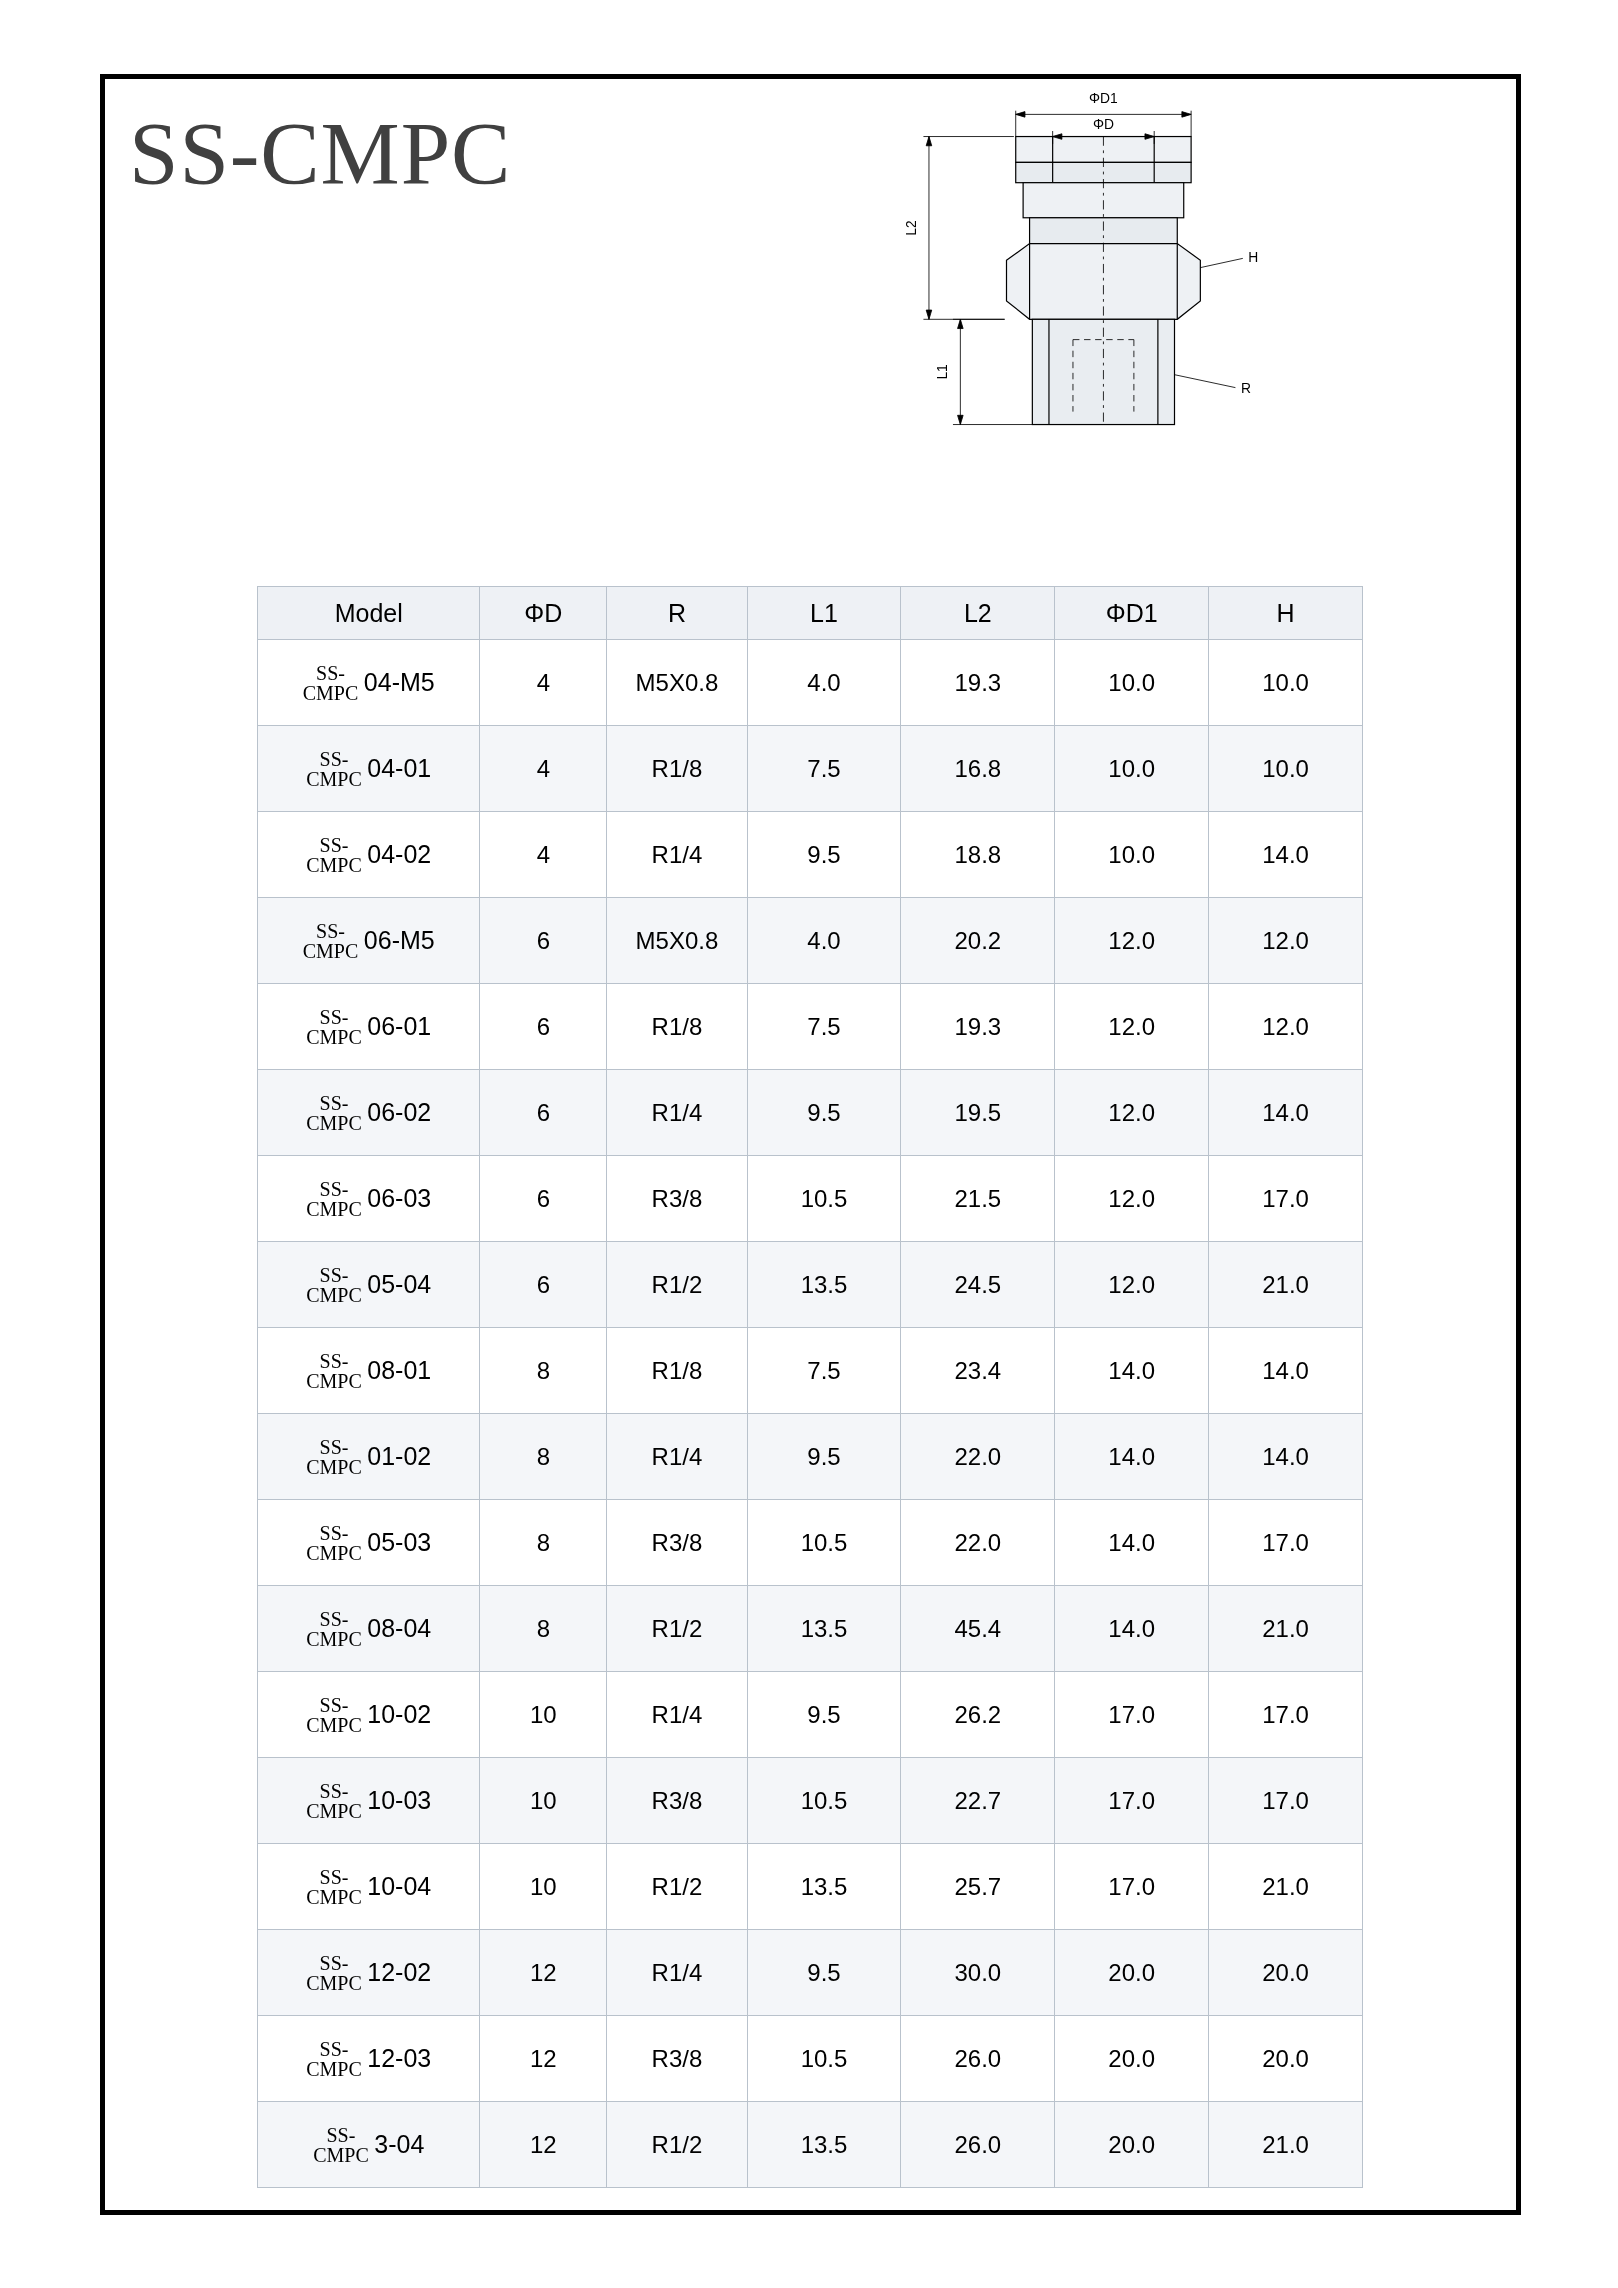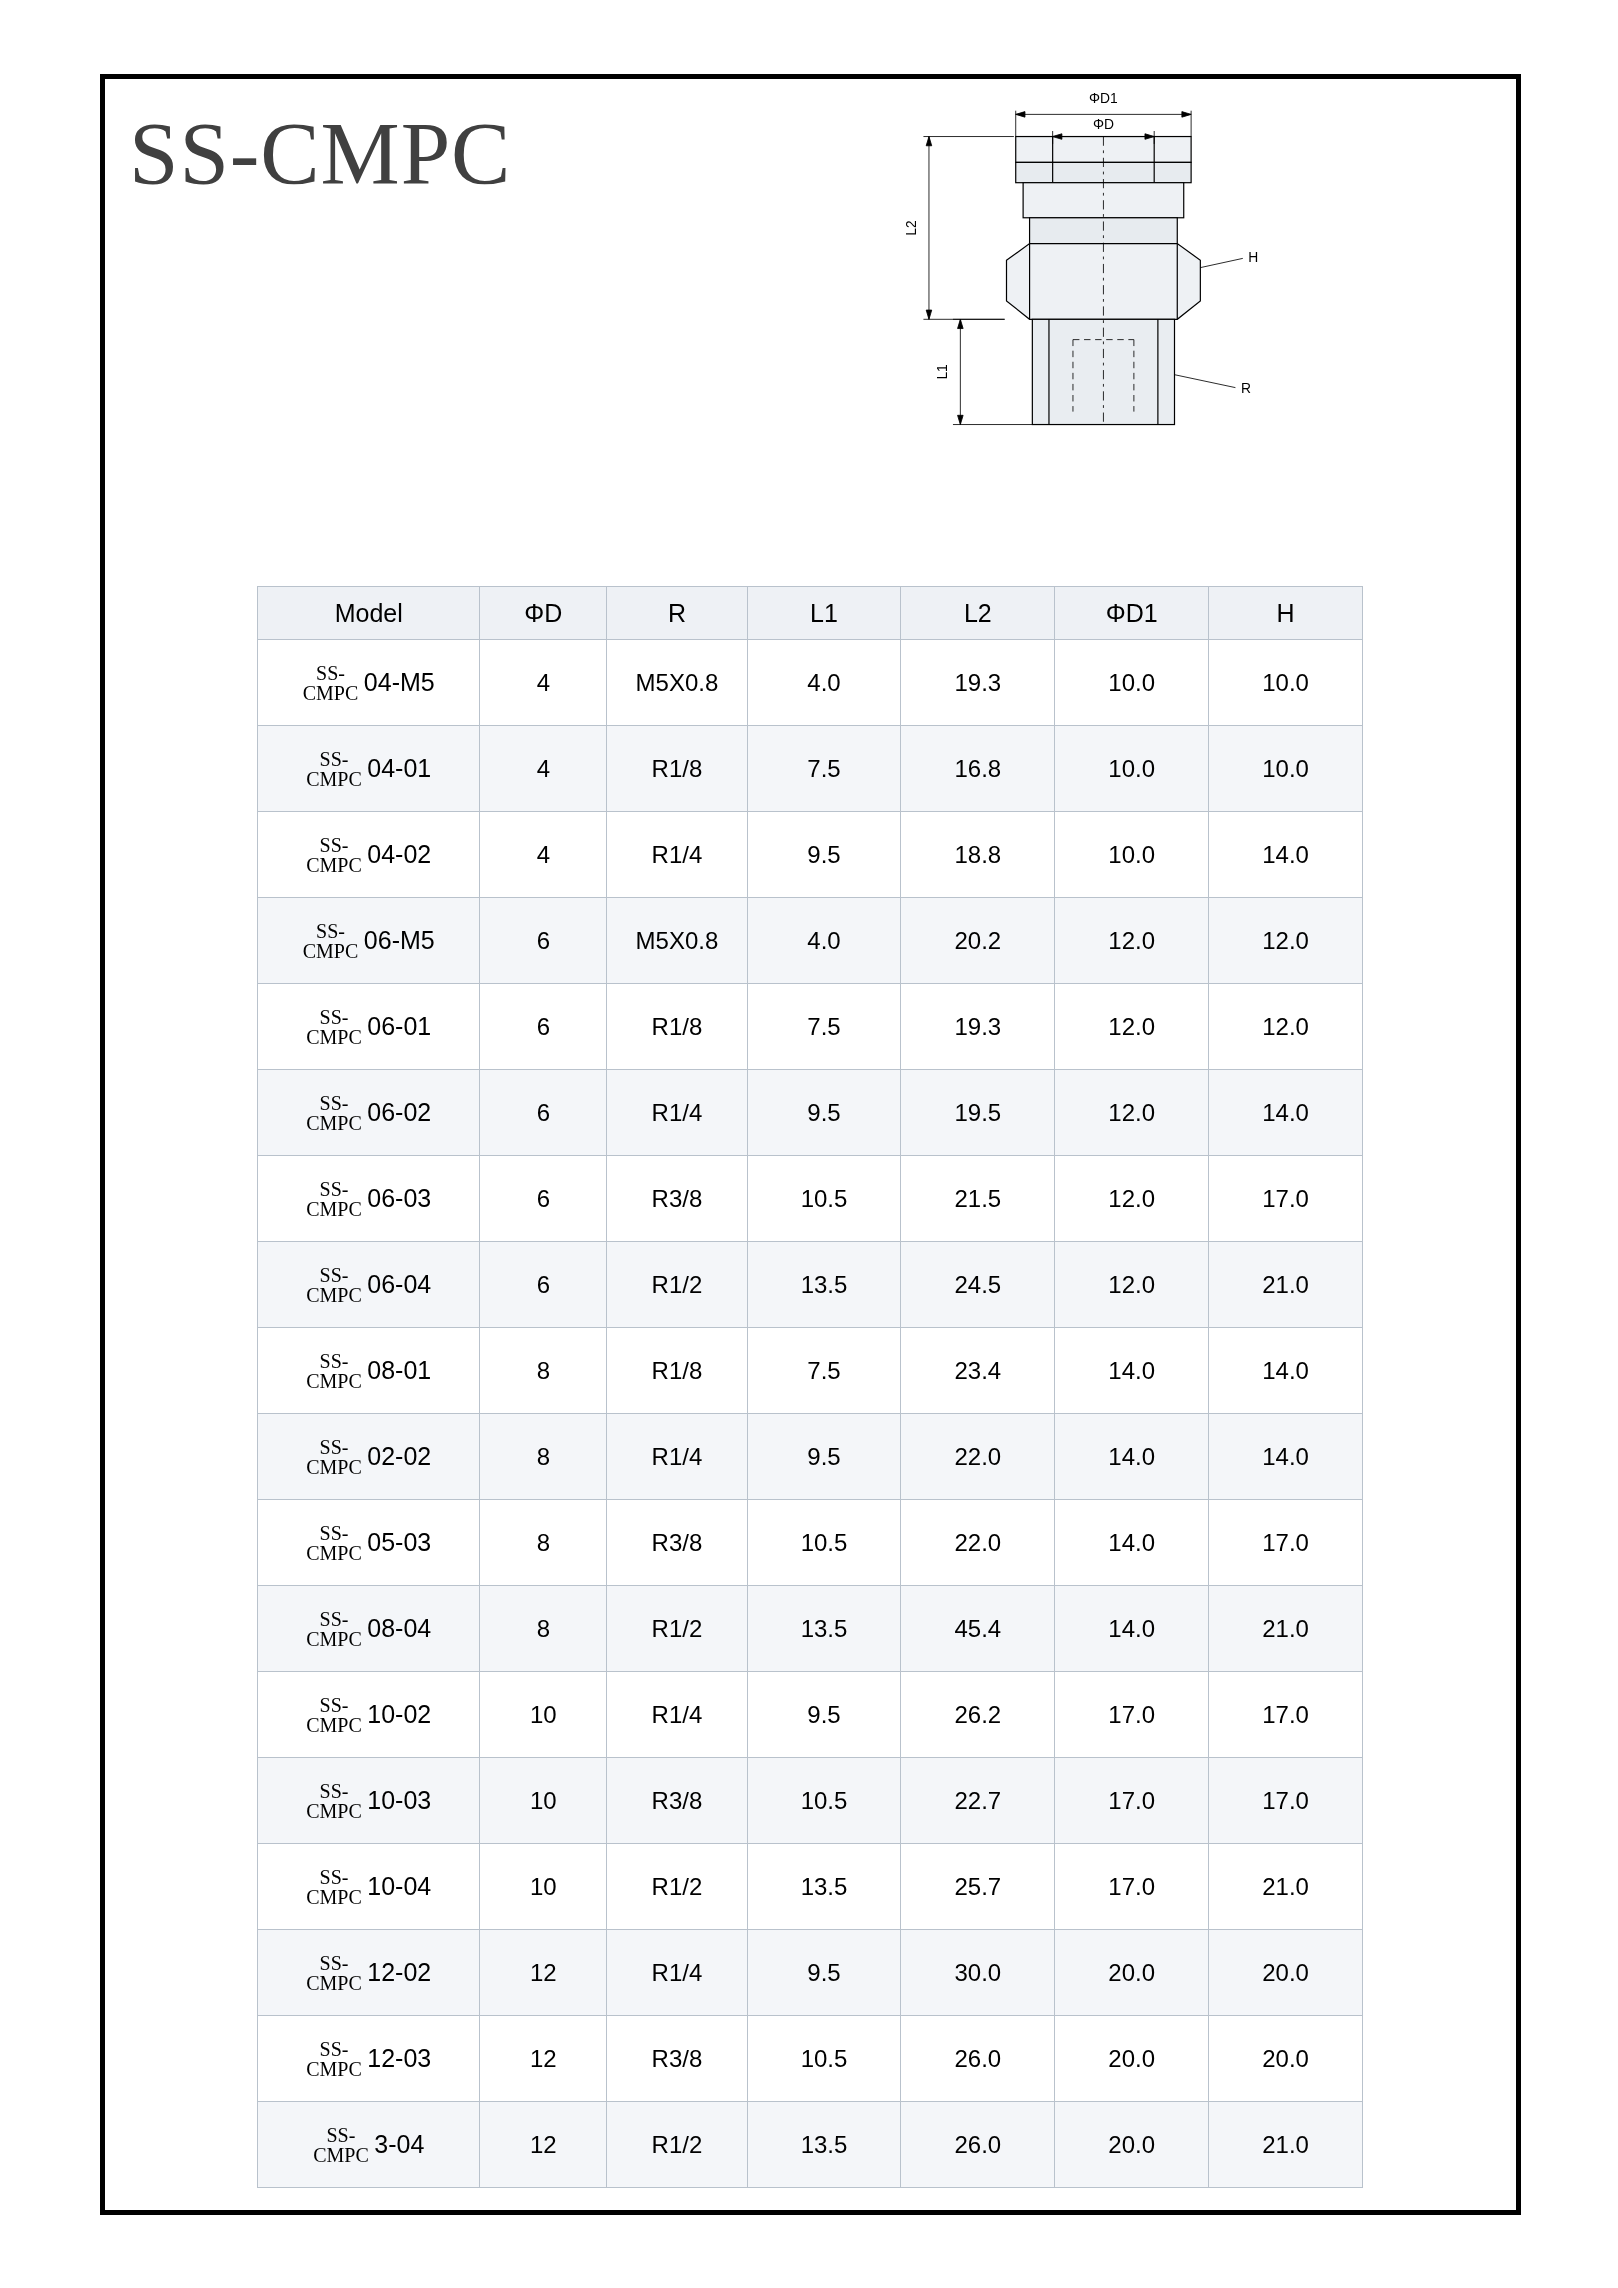--- a/index.html
+++ b/index.html
@@ -331,21 +331,21 @@
           <td>12.0</td>
           <td>17.0</td>
         </tr>
         <tr>
           <td>
             <div class="model-cell">
               <span class="model-prefix">
                 <span class="ln1">SS-</span>
                 <span class="ln2">CMPC</span>
               </span>
-              <span class="model-size">06-04</span>
+              <span class="model-size">05-04</span>
             </div>
           </td>
           <td>6</td>
           <td>R1/2</td>
           <td>13.5</td>
           <td>24.5</td>
           <td>12.0</td>
           <td>21.0</td>
         </tr>
         <tr>
@@ -365,21 +365,21 @@
           <td>14.0</td>
           <td>14.0</td>
         </tr>
         <tr>
           <td>
             <div class="model-cell">
               <span class="model-prefix">
                 <span class="ln1">SS-</span>
                 <span class="ln2">CMPC</span>
               </span>
-              <span class="model-size">02-02</span>
+              <span class="model-size">01-02</span>
             </div>
           </td>
           <td>8</td>
           <td>R1/4</td>
           <td>9.5</td>
           <td>22.0</td>
           <td>14.0</td>
           <td>14.0</td>
         </tr>
         <tr>

